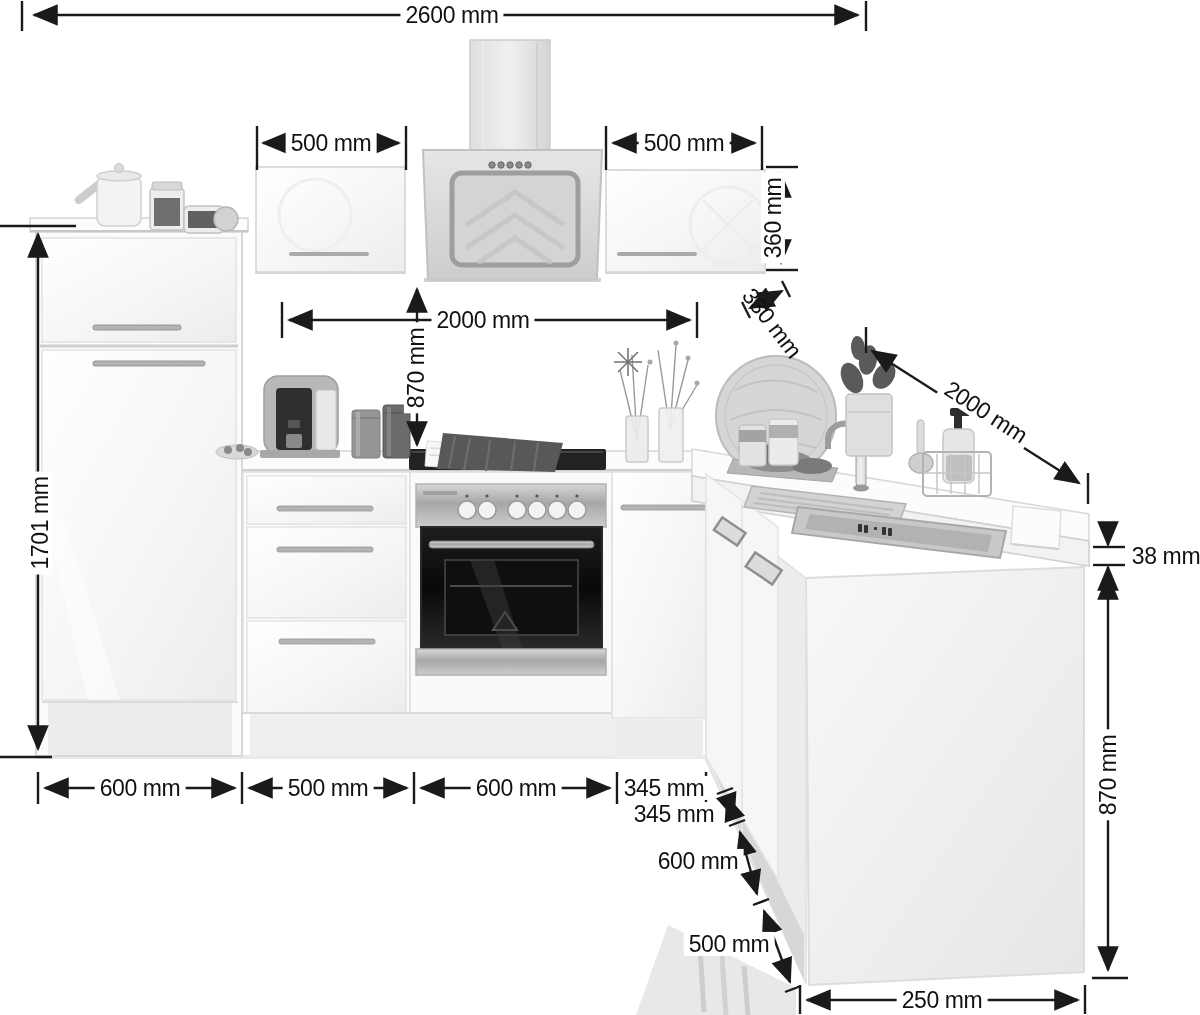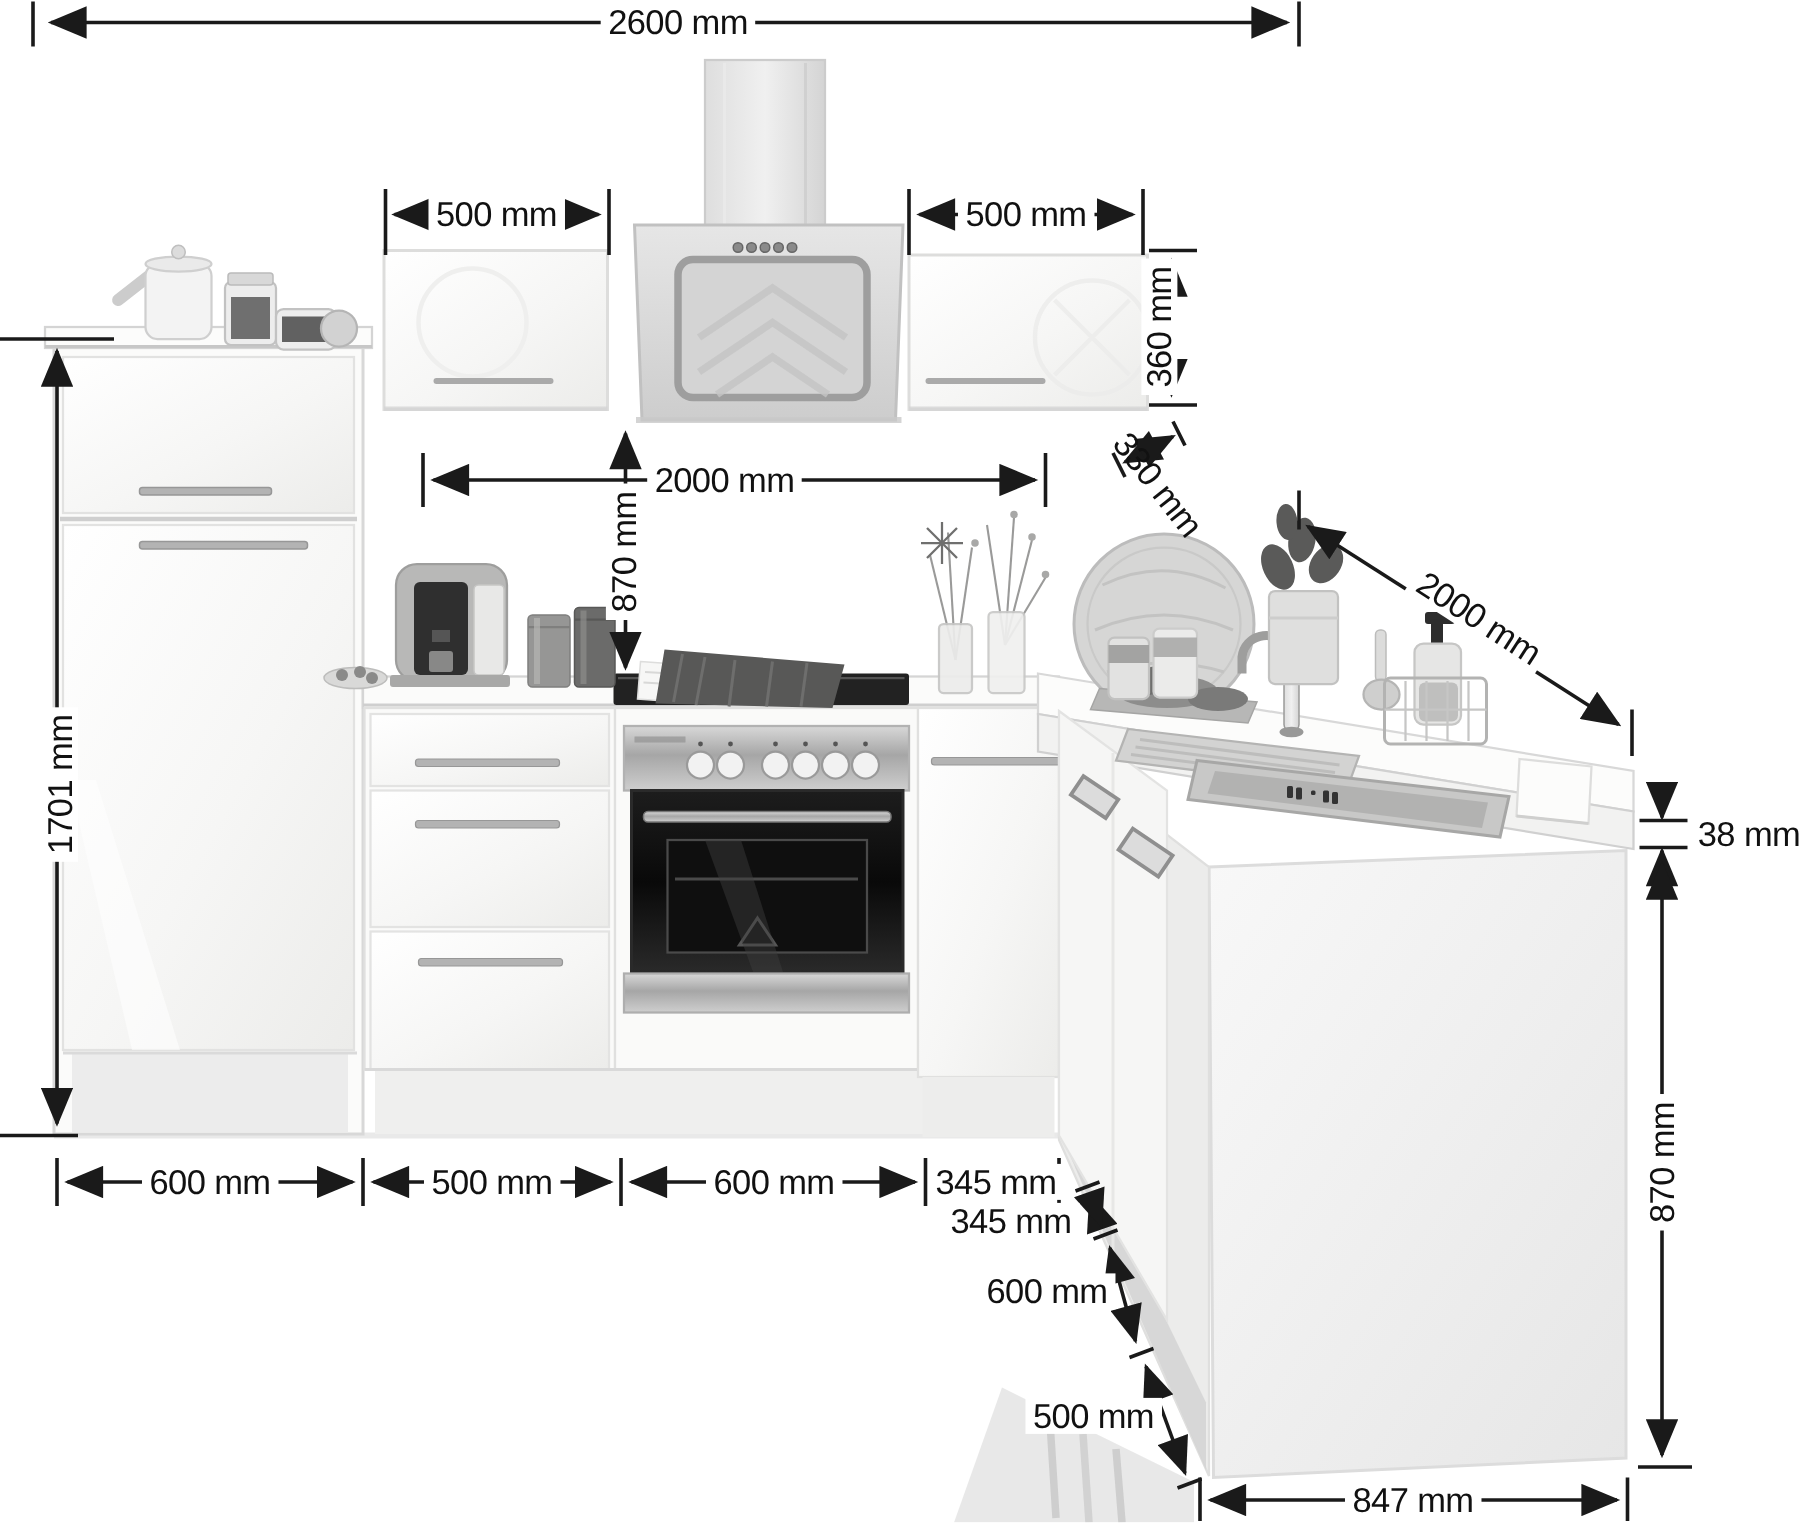--- a/index.html
+++ b/index.html
@@ -424,17 +424,17 @@
 <div class="dl" style="left:416px;top:368px;transform:translate(-50%,-50%) rotate(-90deg)">870 mm</div>
 <div class="dl" style="left:986px;top:412px;transform:translate(-50%,-50%) rotate(33deg)">2000 mm</div>
 <div class="dl" style="left:40px;top:523px;transform:translate(-50%,-50%) rotate(-90deg)">1701 mm</div>
 <div class="dl" style="left:140px;top:788px">600 mm</div>
 <div class="dl" style="left:328px;top:788px">500 mm</div>
 <div class="dl" style="left:516px;top:788px">600 mm</div>
 <div class="dl" style="left:664px;top:788px">345 mm</div>
 <div class="dl" style="left:674px;top:814px">345 mm</div>
 <div class="dl" style="left:698px;top:861px">600 mm</div>
 <div class="dl" style="left:729px;top:944px">500 mm</div>
-<div class="dl" style="left:942px;top:1000px">847 mm</div>
+<div class="dl" style="left:942px;top:1000px">250 mm</div>
 <div class="dl" style="left:1166px;top:556px">38 mm</div>
 <div class="dl" style="left:1108px;top:775px;transform:translate(-50%,-50%) rotate(-90deg)">870 mm</div>
 
 </div>
 
 </body></html>

